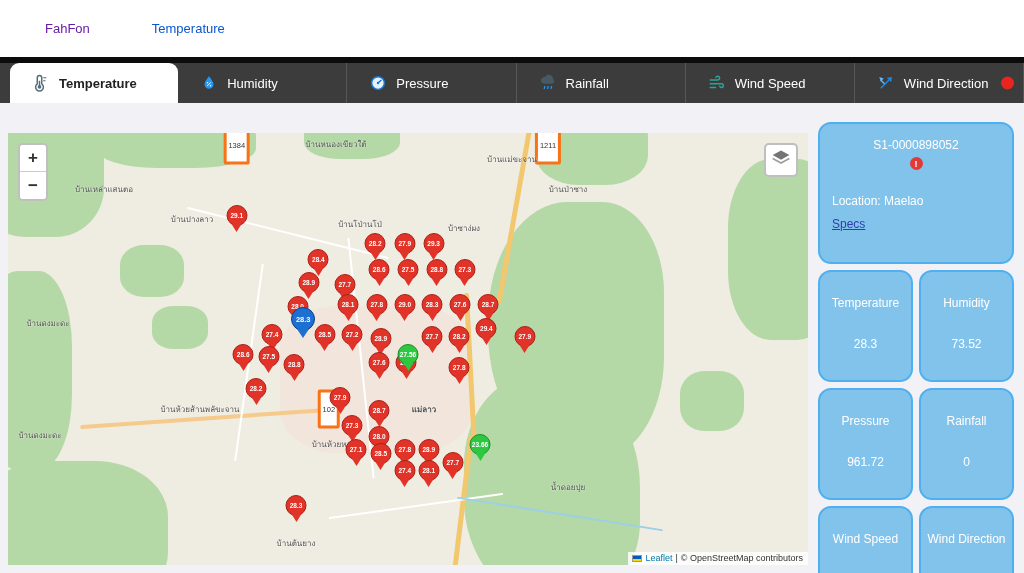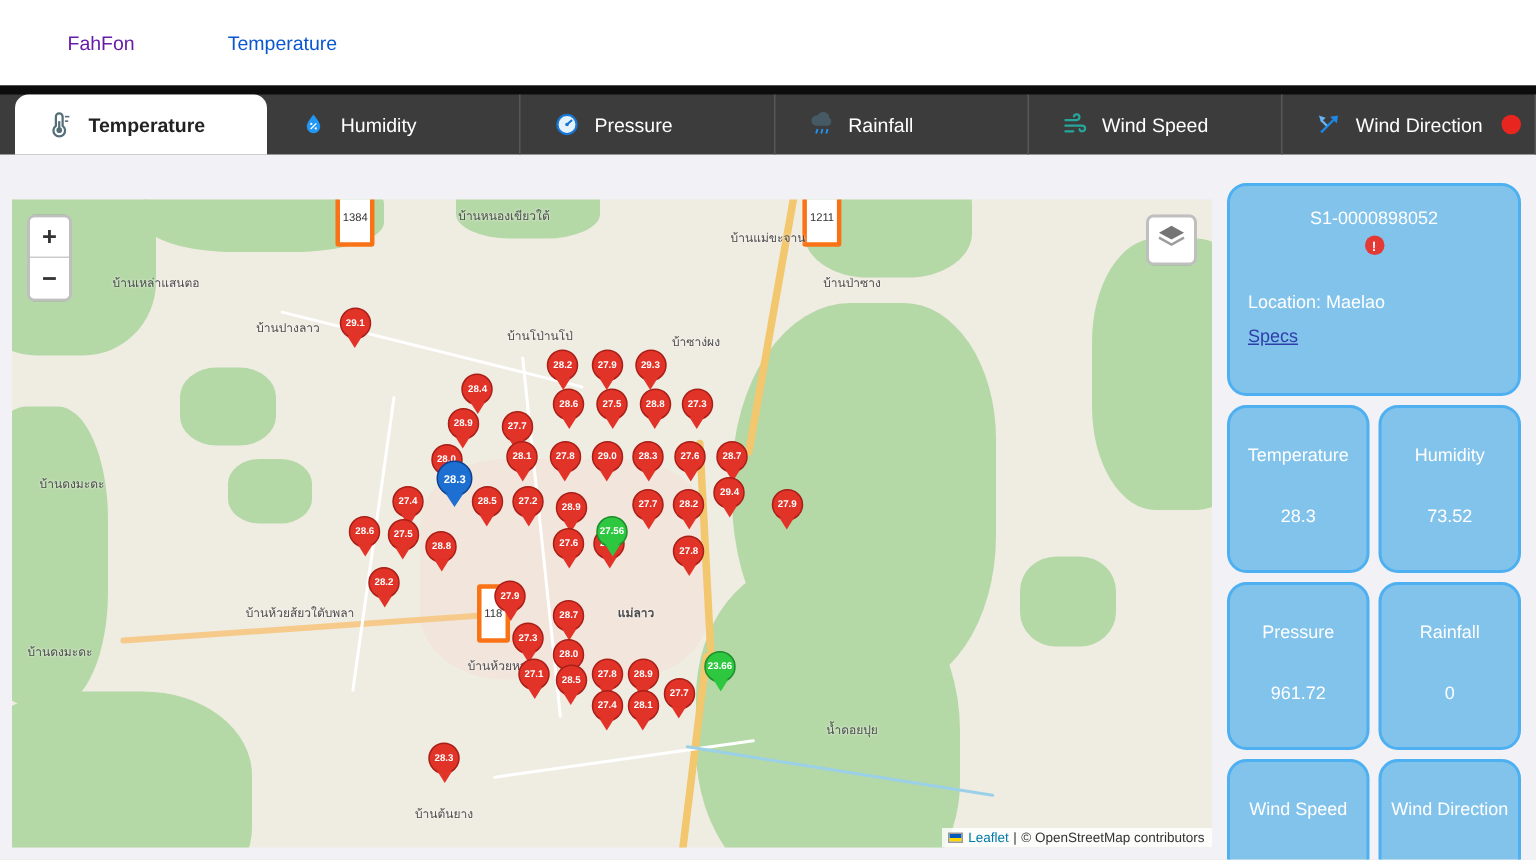--- a/index.html
+++ b/index.html
@@ -172,33 +172,33 @@
     <div class="road" style="left:56.5%; top:70%; width:5px; height:33%; transform:rotate(7deg);"></div>
     <div class="road primary" style="left:9%; top:65.5%; width:33%; height:4px; transform:rotate(-4deg);"></div>
     <div class="road minor" style="left:30%; top:30%; width:2px; height:46%; transform:rotate(8deg);"></div>
     <div class="road minor" style="left:44%; top:24%; width:2px; height:56%; transform:rotate(-6deg);"></div>
     <div class="road minor" style="left:22%; top:23%; width:26%; height:2px; transform:rotate(14deg);"></div>
     <div class="road minor" style="left:40%; top:86%; width:22%; height:2px; transform:rotate(-8deg);"></div>
     <div class="river" style="left:56%; top:88%; width:26%; height:2px; transform:rotate(9deg);"></div>
 
     <span class="shield shield-1">1384</span>
     <span class="shield shield-2">1211</span>
-    <span class="shield shield-3">118</span>
+    <span class="shield shield-3">102</span>
 
     <div id="labels-layer">
         <span class="place-label" style="left: 41%; top: 2.5%;">บ้านหนองเขียวใต้</span>
         <span class="place-label" style="left: 63%; top: 6%;">บ้านแม่ขะจาน</span>
         <span class="place-label" style="left: 12%; top: 13%;">บ้านเหล่าแสนตอ</span>
         <span class="place-label" style="left: 23%; top: 20%;">บ้านปางลาว</span>
         <span class="place-label" style="left: 44%; top: 21%;">บ้านโป่านโป่</span>
         <span class="place-label" style="left: 57%; top: 22%;">บ้าซาง่ผง</span>
         <span class="place-label" style="left: 70%; top: 13%;">บ้านป่าซาง</span>
         <span class="place-label" style="left: 5%; top: 44%;">บ้านดงมะดะ</span>
         <span class="place-label" style="left: 4%; top: 70%;">บ้านดงมะดะ</span>
-        <span class="place-label" style="left: 24%; top: 64%;">บ้านห้วยส้ยวใตับพลา</span>
+        <span class="place-label" style="left: 24%; top: 64%;">บ้านห้วยส้านพลัขะจาน</span>
         <span class="place-label" style="left: 41%; top: 72%;">บ้านห้วยหวาย</span>
         <span class="place-label" style="left: 52%; top: 64%; font-weight: bold;">แม่ลาว</span>
         <span class="place-label" style="left: 70%; top: 82%;">น้ำดอยปุย</span>
         <span class="place-label" style="left: 36%; top: 95%;">บ้านต้นยาง</span>
       </div>
 
     <div class="selected-dot" style="left:36.7%; top:42.8%;"></div>
 
     <div id="markers-layer">
         <div class="marker red" style="left: 28.6%; top: 23%;">

